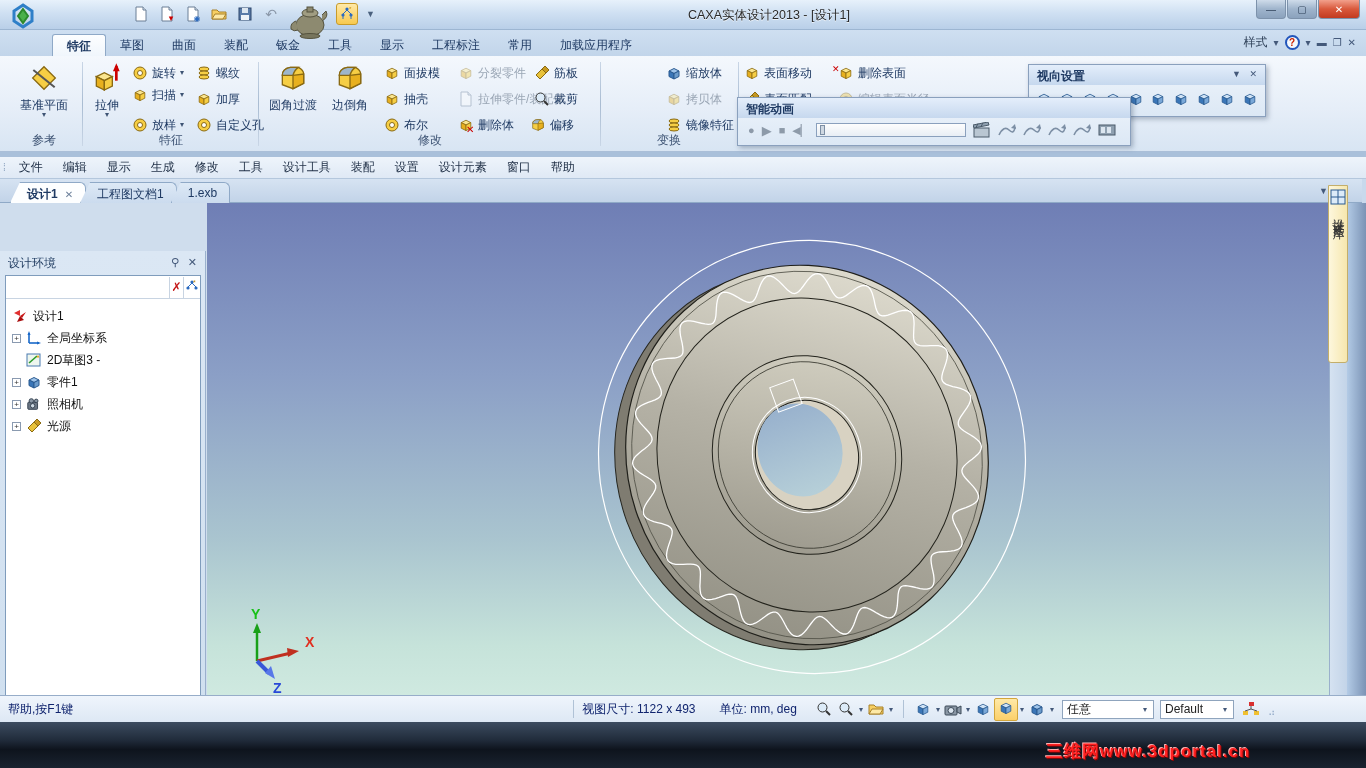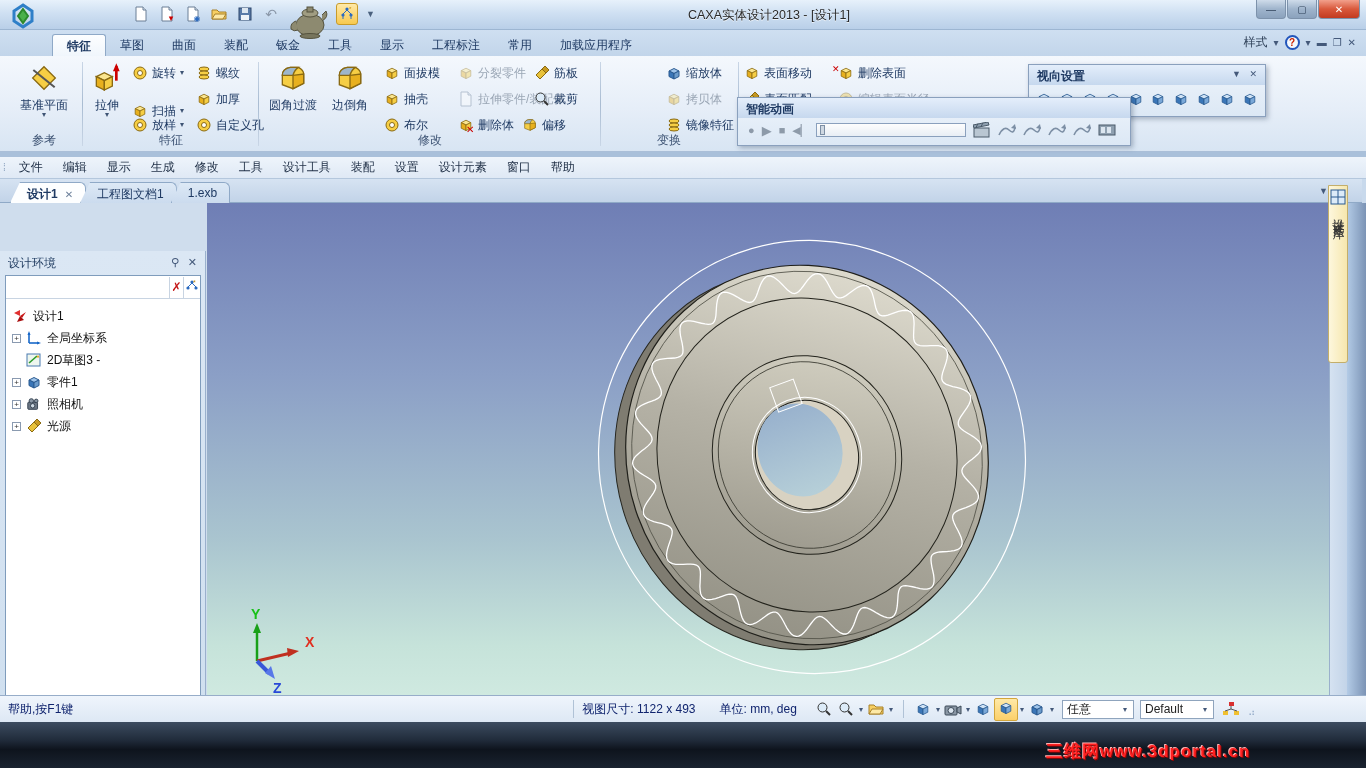--- a/index.html
+++ b/index.html
@@ -365,21 +365,21 @@
         </svg>
       <div class="blabel">拉伸</div><div class="dd">▾</div>
     </div>
     <div class="smbtn" style="left:48px;top:6px">
         <svg class="ic16">
           <use href="#sym-donut"></use>
         </svg>
         <span>旋转</span>
         <span class="dd">▾</span>
       </div>
-    <div class="smbtn" style="left:48px;top:44px">
+    <div class="smbtn" style="left:48px;top:28px">
         <svg class="ic16">
           <use href="#sym-cube"></use>
         </svg>
         <span>扫描</span>
         <span class="dd">▾</span>
       </div>
     <div class="smbtn" style="left:48px;top:58px">
         <svg class="ic16">
           <use href="#sym-donut"></use>
         </svg>
@@ -461,21 +461,21 @@
           <use href="#sym-light"></use>
         </svg>
         <span>筋板</span>
       </div>
     <div class="smbtn" style="left:272px;top:32px">
         <svg class="ic16">
           <use href="#sym-mag"></use>
         </svg>
         <span>裁剪</span>
       </div>
-    <div class="smbtn" style="left:260px;top:58px">
+    <div class="smbtn" style="left:268px;top:58px">
         <svg class="ic16">
           <use href="#sym-cube-round"></use>
         </svg>
         <span>偏移</span>
       </div>
     <div class="rgroup-label">修改</div>
   </div>
   <div class="rsep" style="left:600px"></div>
 
   <div class="abs" style="left:602px;top:0;width:134px;height:96px">
@@ -804,21 +804,21 @@
       <use href="#sym-vcube"></use>
     </svg>
   <span class="hlbtn" style="padding:1px 2px"><svg class="sbic" style="margin:0">
         <use href="#sym-vcube"></use>
       </svg></span>
   <span class="sbdd">▾</span>
   <svg class="sbic">
       <use href="#sym-part"></use>
     </svg>
   <span class="sbdd">▾</span>
-  <div class="combo" style="width:72px;margin-left:6px">
+  <div class="combo" style="width:92px;margin-left:6px">
     <span>任意</span>
       <span class="sbdd">▾</span>
   </div>
   <div class="combo" style="width:74px;margin-left:6px">
     <span>Default</span>
       <span class="sbdd">▾</span>
   </div>
   <svg class="sbic" style="margin-left:8px" viewBox="0 0 18 16">
       <rect x="7" y="1" width="5" height="4" fill="#d83030"></rect>
       <rect x="1" y="10" width="5" height="4" fill="#f0c030"></rect>

